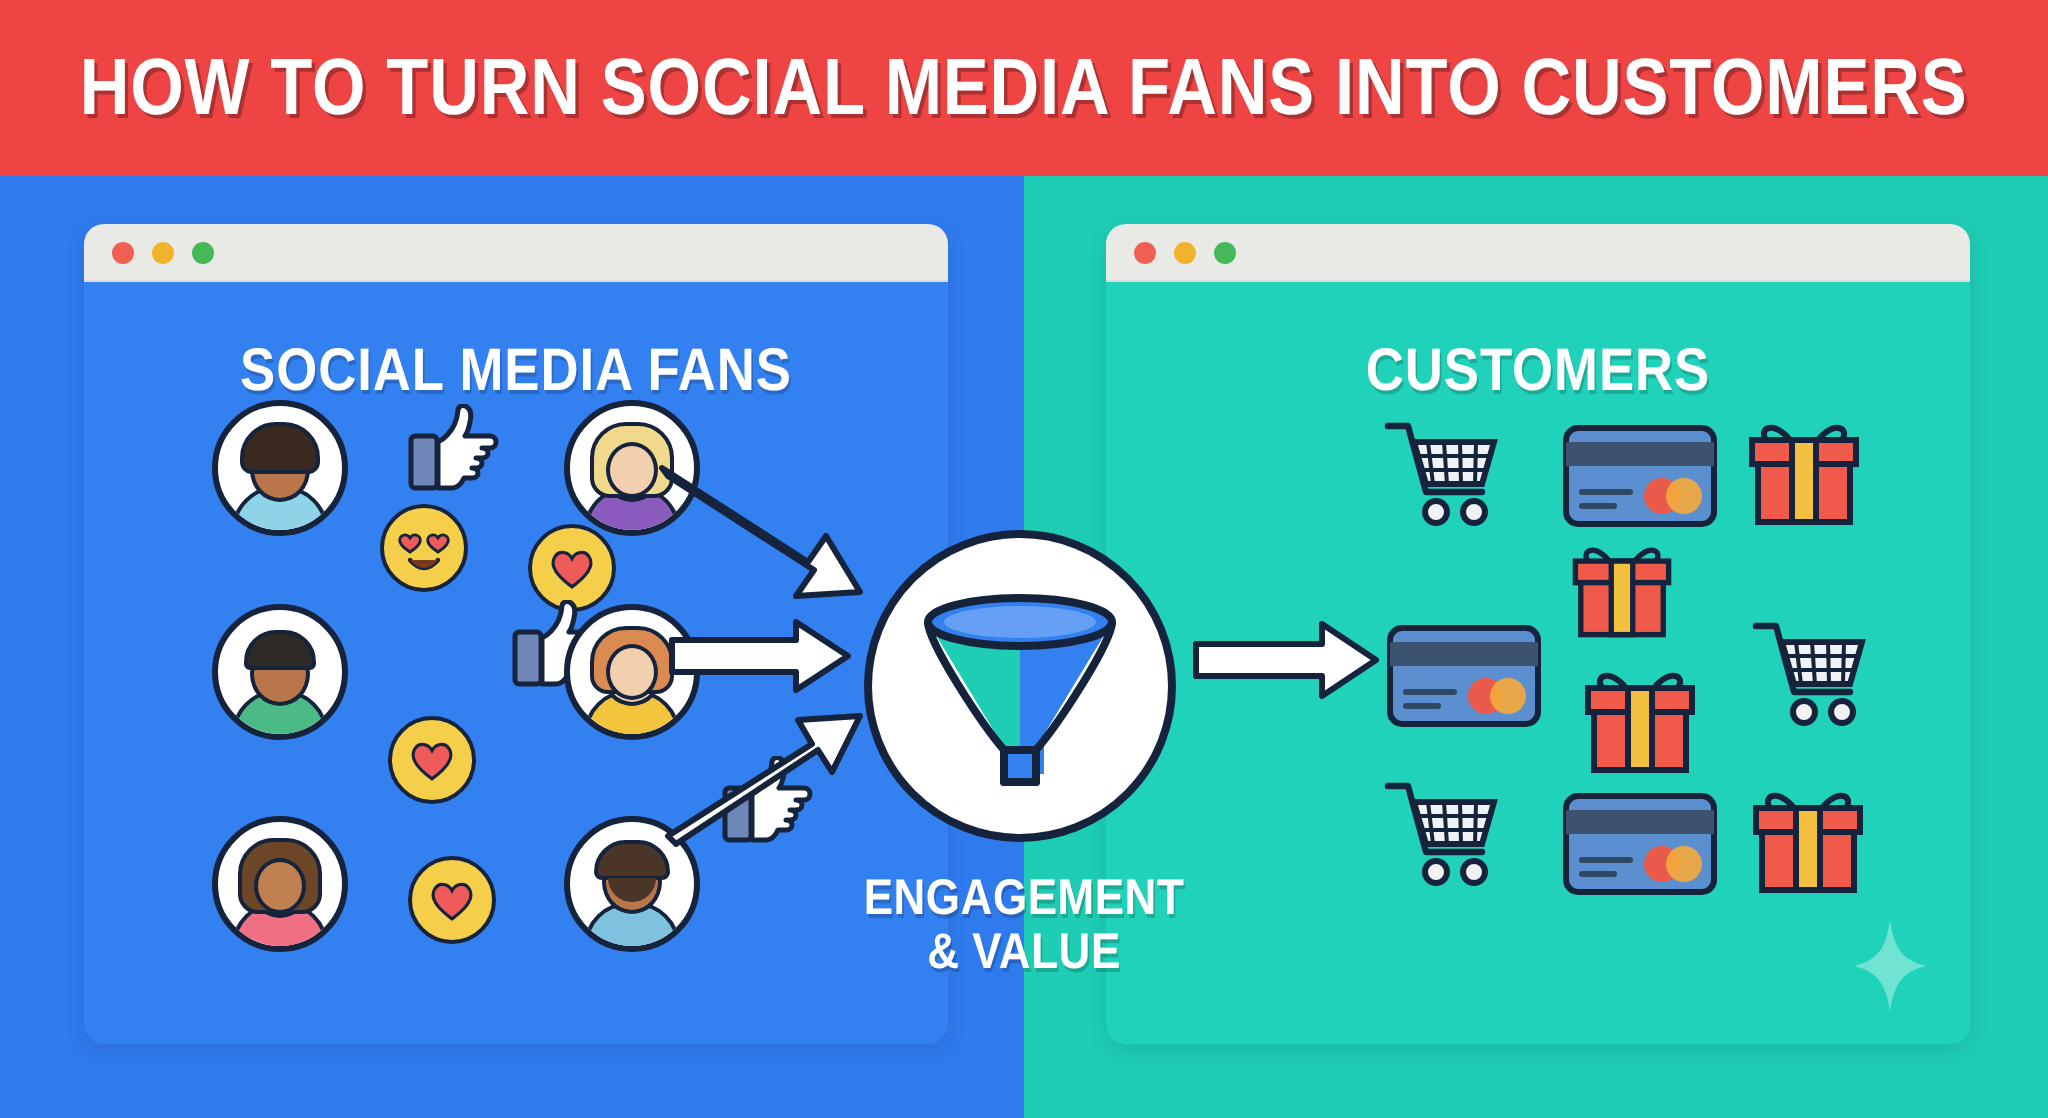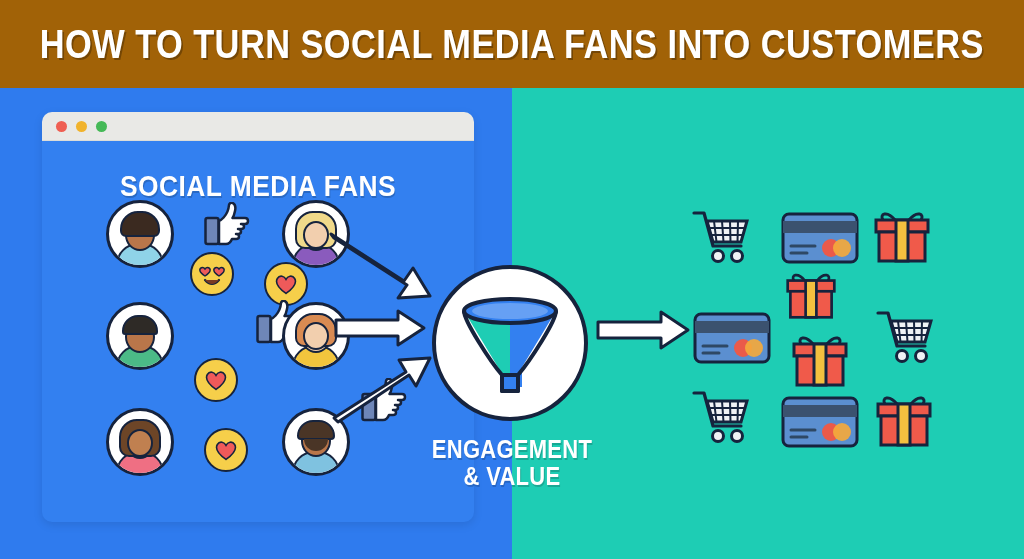--- a/index.html
+++ b/index.html
@@ -6,21 +6,21 @@
   body{
     width:1024px;height:559px;overflow:hidden;
     font-family:"Liberation Sans",sans-serif;
     background:#1d2d4a;
   }
   #stage{position:relative;width:1024px;height:559px;overflow:hidden;}
 
   
   .header{
     position:absolute;left:0;top:0;width:1024px;height:88px;
-    background:#a16207;display:flex;align-items:center;justify-content:center;
+    background:#ef4444;display:flex;align-items:center;justify-content:center;
   }
   .header-title{
     color:#ffffff;
     font-family:"Liberation Sans Narrow","Liberation Sans",sans-serif;
     font-weight:bold;
     font-size:40px;
     letter-spacing:.5px;
     transform:scaleX(.86);
     transform-origin:center;
     white-space:nowrap;
@@ -101,20 +101,31 @@
 
   <div class="card card-left">
     <div class="titlebar">
       <span class="dot r"></span>
       <span class="dot y"></span>
       <span class="dot g"></span>
     </div>
     <div class="card-head">SOCIAL MEDIA FANS</div>
   </div>
 
+  <div class="card card-right">
+    <div class="titlebar">
+      <span class="dot r"></span>
+      <span class="dot y"></span>
+      <span class="dot g"></span>
+    </div>
+    <div class="card-head">CUSTOMERS</div>
+    <svg class="sparkle" viewBox="0 0 36 46">
+      <path d="M18 0 C20 14 24 20 36 23 C24 26 20 32 18 46 C16 32 12 26 0 23 C12 20 16 14 18 0 Z" fill="#7fe6d6" opacity=".85"></path>
+    </svg>
+  </div>
 
   <div class="fans">
 
     
     <div class="ic" style="left:64px;top:10px;">
       <div class="avatar">
         <div class="av-body" style="width:44px;height:20px;background:#8fd3e8;border:2px solid #16233d;bottom:-2px;"></div>
         <div class="av-face" style="width:26px;height:28px;background:#b9764a;border:2px solid #16233d;top:16px;"></div>
         <div class="av-hair" style="width:36px;height:22px;background:#3b2a20;border:2px solid #16233d;border-radius:18px 18px 6px 6px;top:8px;"></div>
       </div>

